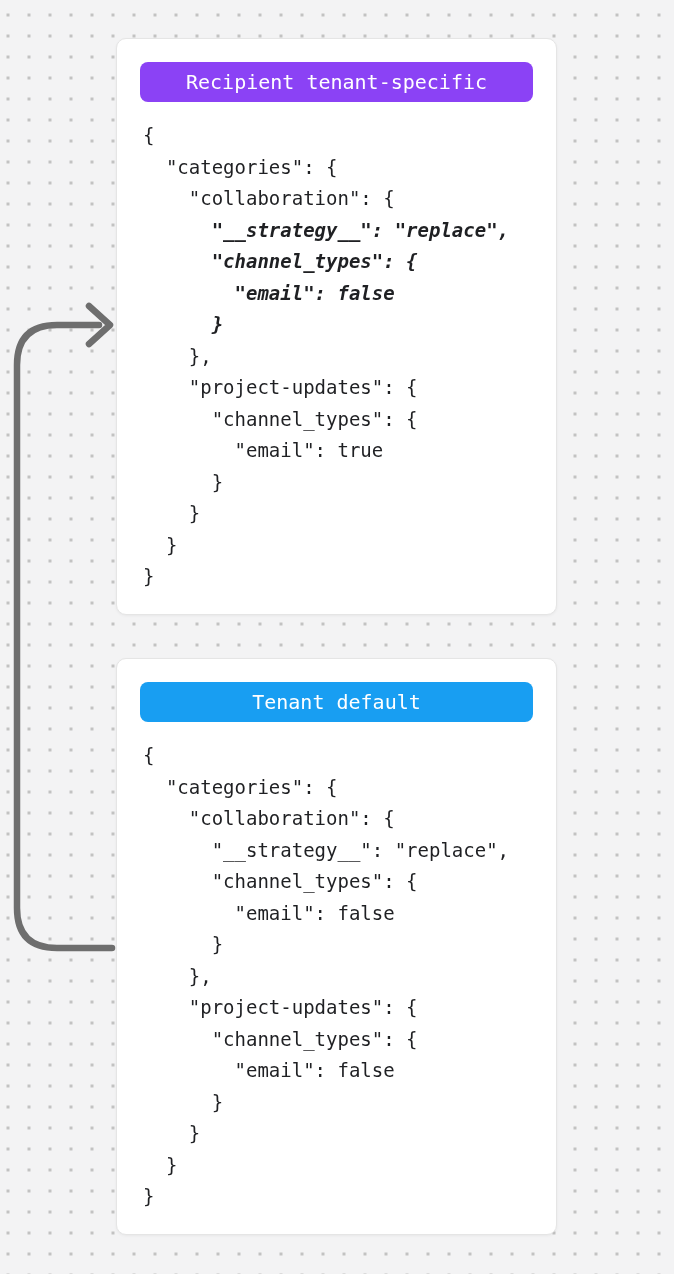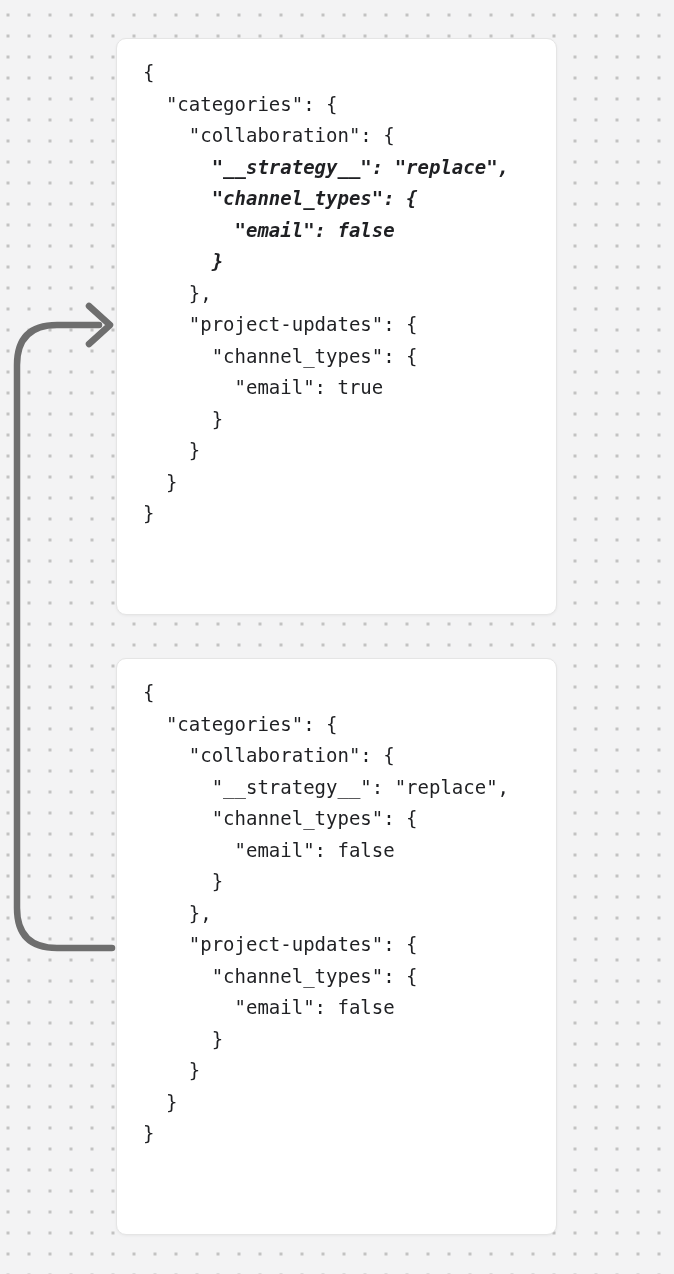--- a/index.html
+++ b/index.html
@@ -68,20 +68,22 @@
 <body>
 
 <div class="canvas">
 
   <svg class="merge-arrow" viewBox="0 295 122 665" aria-hidden="true">
     <path d="M112 948 H57 Q17 948 17 908 V365 Q17 325 57 325 H99" fill="none" stroke="#6e6e6e" stroke-width="6.5" stroke-linecap="round" stroke-linejoin="round" style="stroke: rgb(110, 110, 110);"></path>
     <path d="M89 306 L110 325 L89 344" fill="none" stroke="#6e6e6e" stroke-width="6.5" stroke-linecap="round" stroke-linejoin="round" style="stroke: rgb(110, 110, 110);"></path>
   </svg>
 
   <div class="card card-top">
+    <div class="badge" style="background-color: rgb(139, 66, 245);">Recipient tenant-specific</div>
     <div class="code"><div class="code-line">{</div><div class="code-line">  "categories": {</div><div class="code-line">    "collaboration": {</div><div class="code-line em">      "__strategy__": "replace",</div><div class="code-line em">      "channel_types": {</div><div class="code-line em">        "email": false</div><div class="code-line em">      }</div><div class="code-line">    },</div><div class="code-line">    "project-updates": {</div><div class="code-line">      "channel_types": {</div><div class="code-line">        "email": true</div><div class="code-line">      }</div><div class="code-line">    }</div><div class="code-line">  }</div><div class="code-line">}</div></div>
   </div>
 
   <div class="card card-bottom">
+    <div class="badge" style="background-color: rgb(24, 158, 242);">Tenant default</div>
     <div class="code"><div class="code-line">{</div><div class="code-line">  "categories": {</div><div class="code-line">    "collaboration": {</div><div class="code-line">      "__strategy__": "replace",</div><div class="code-line">      "channel_types": {</div><div class="code-line">        "email": false</div><div class="code-line">      }</div><div class="code-line">    },</div><div class="code-line">    "project-updates": {</div><div class="code-line">      "channel_types": {</div><div class="code-line">        "email": false</div><div class="code-line">      }</div><div class="code-line">    }</div><div class="code-line">  }</div><div class="code-line">}</div></div>
   </div>
 
 </div>
 
 </body></html>

